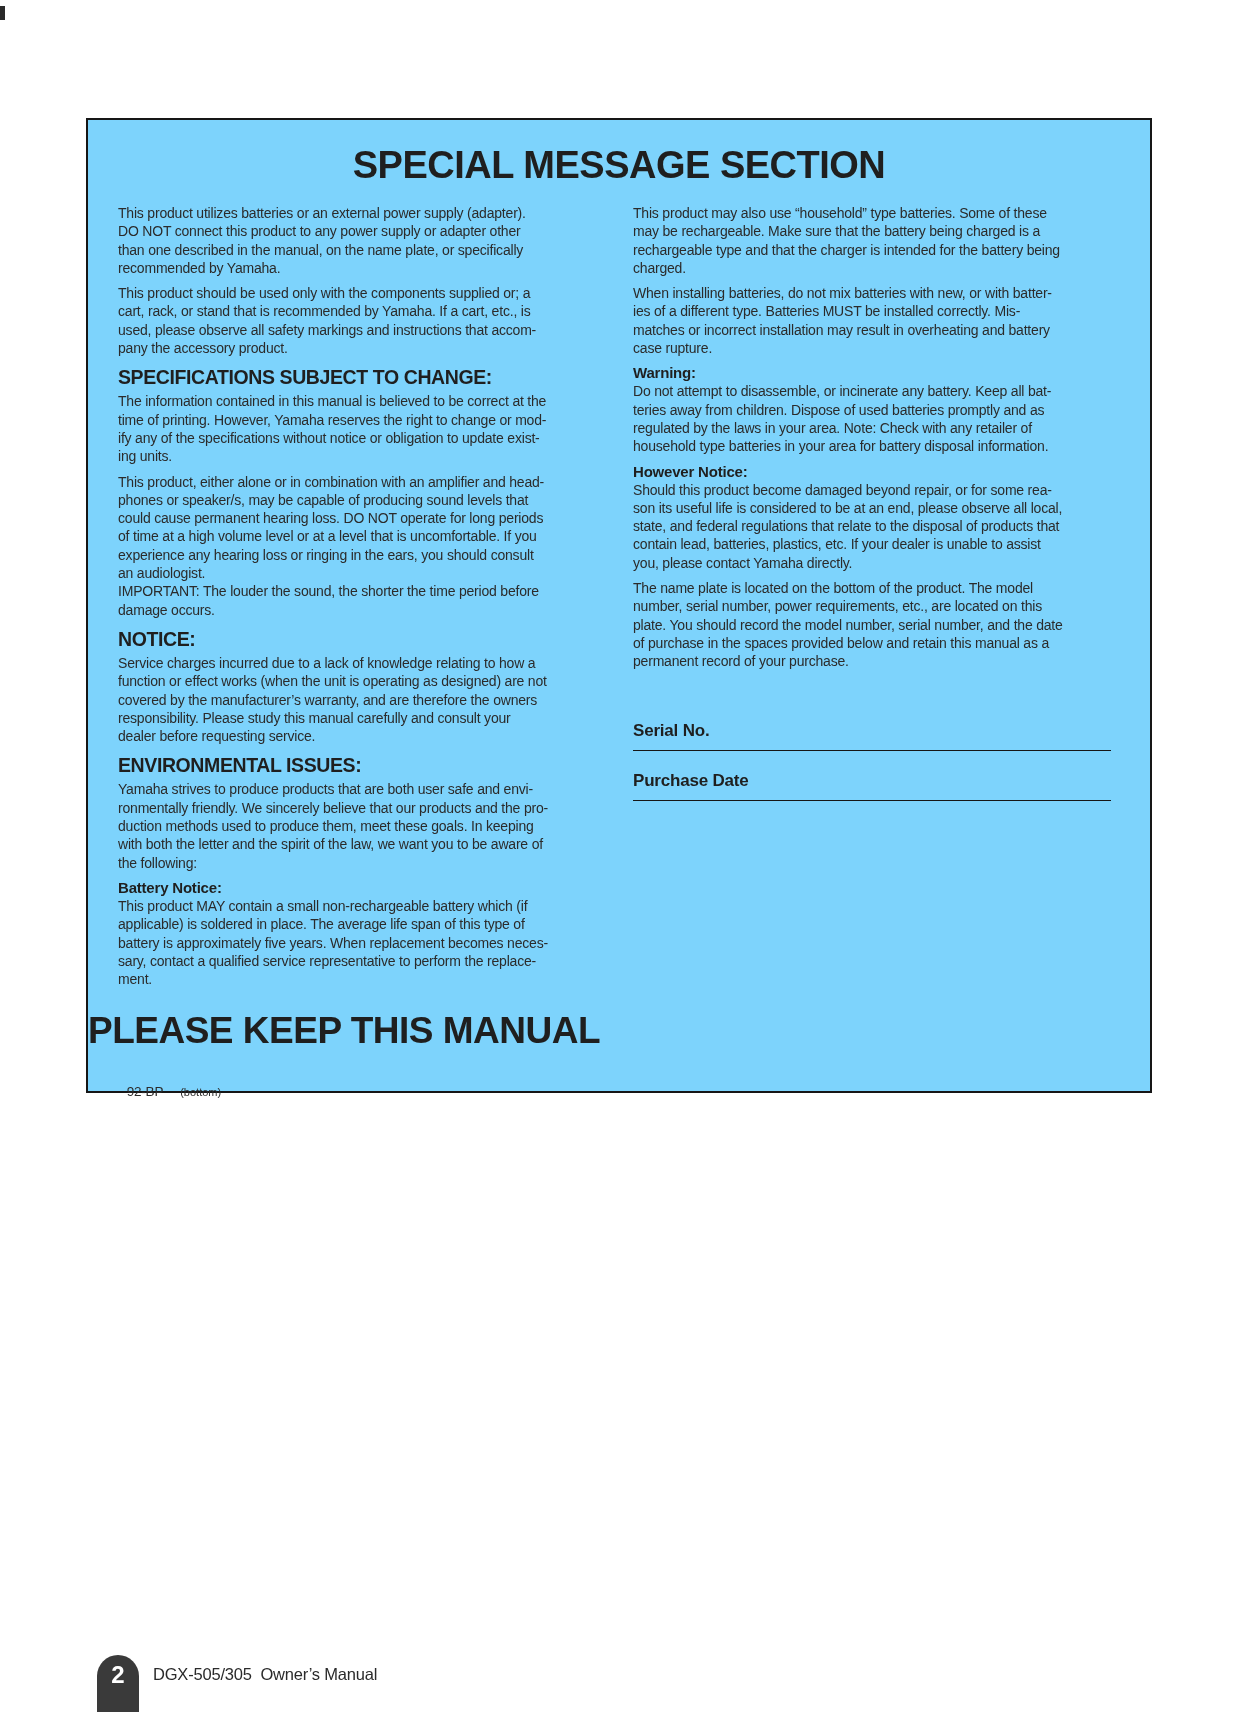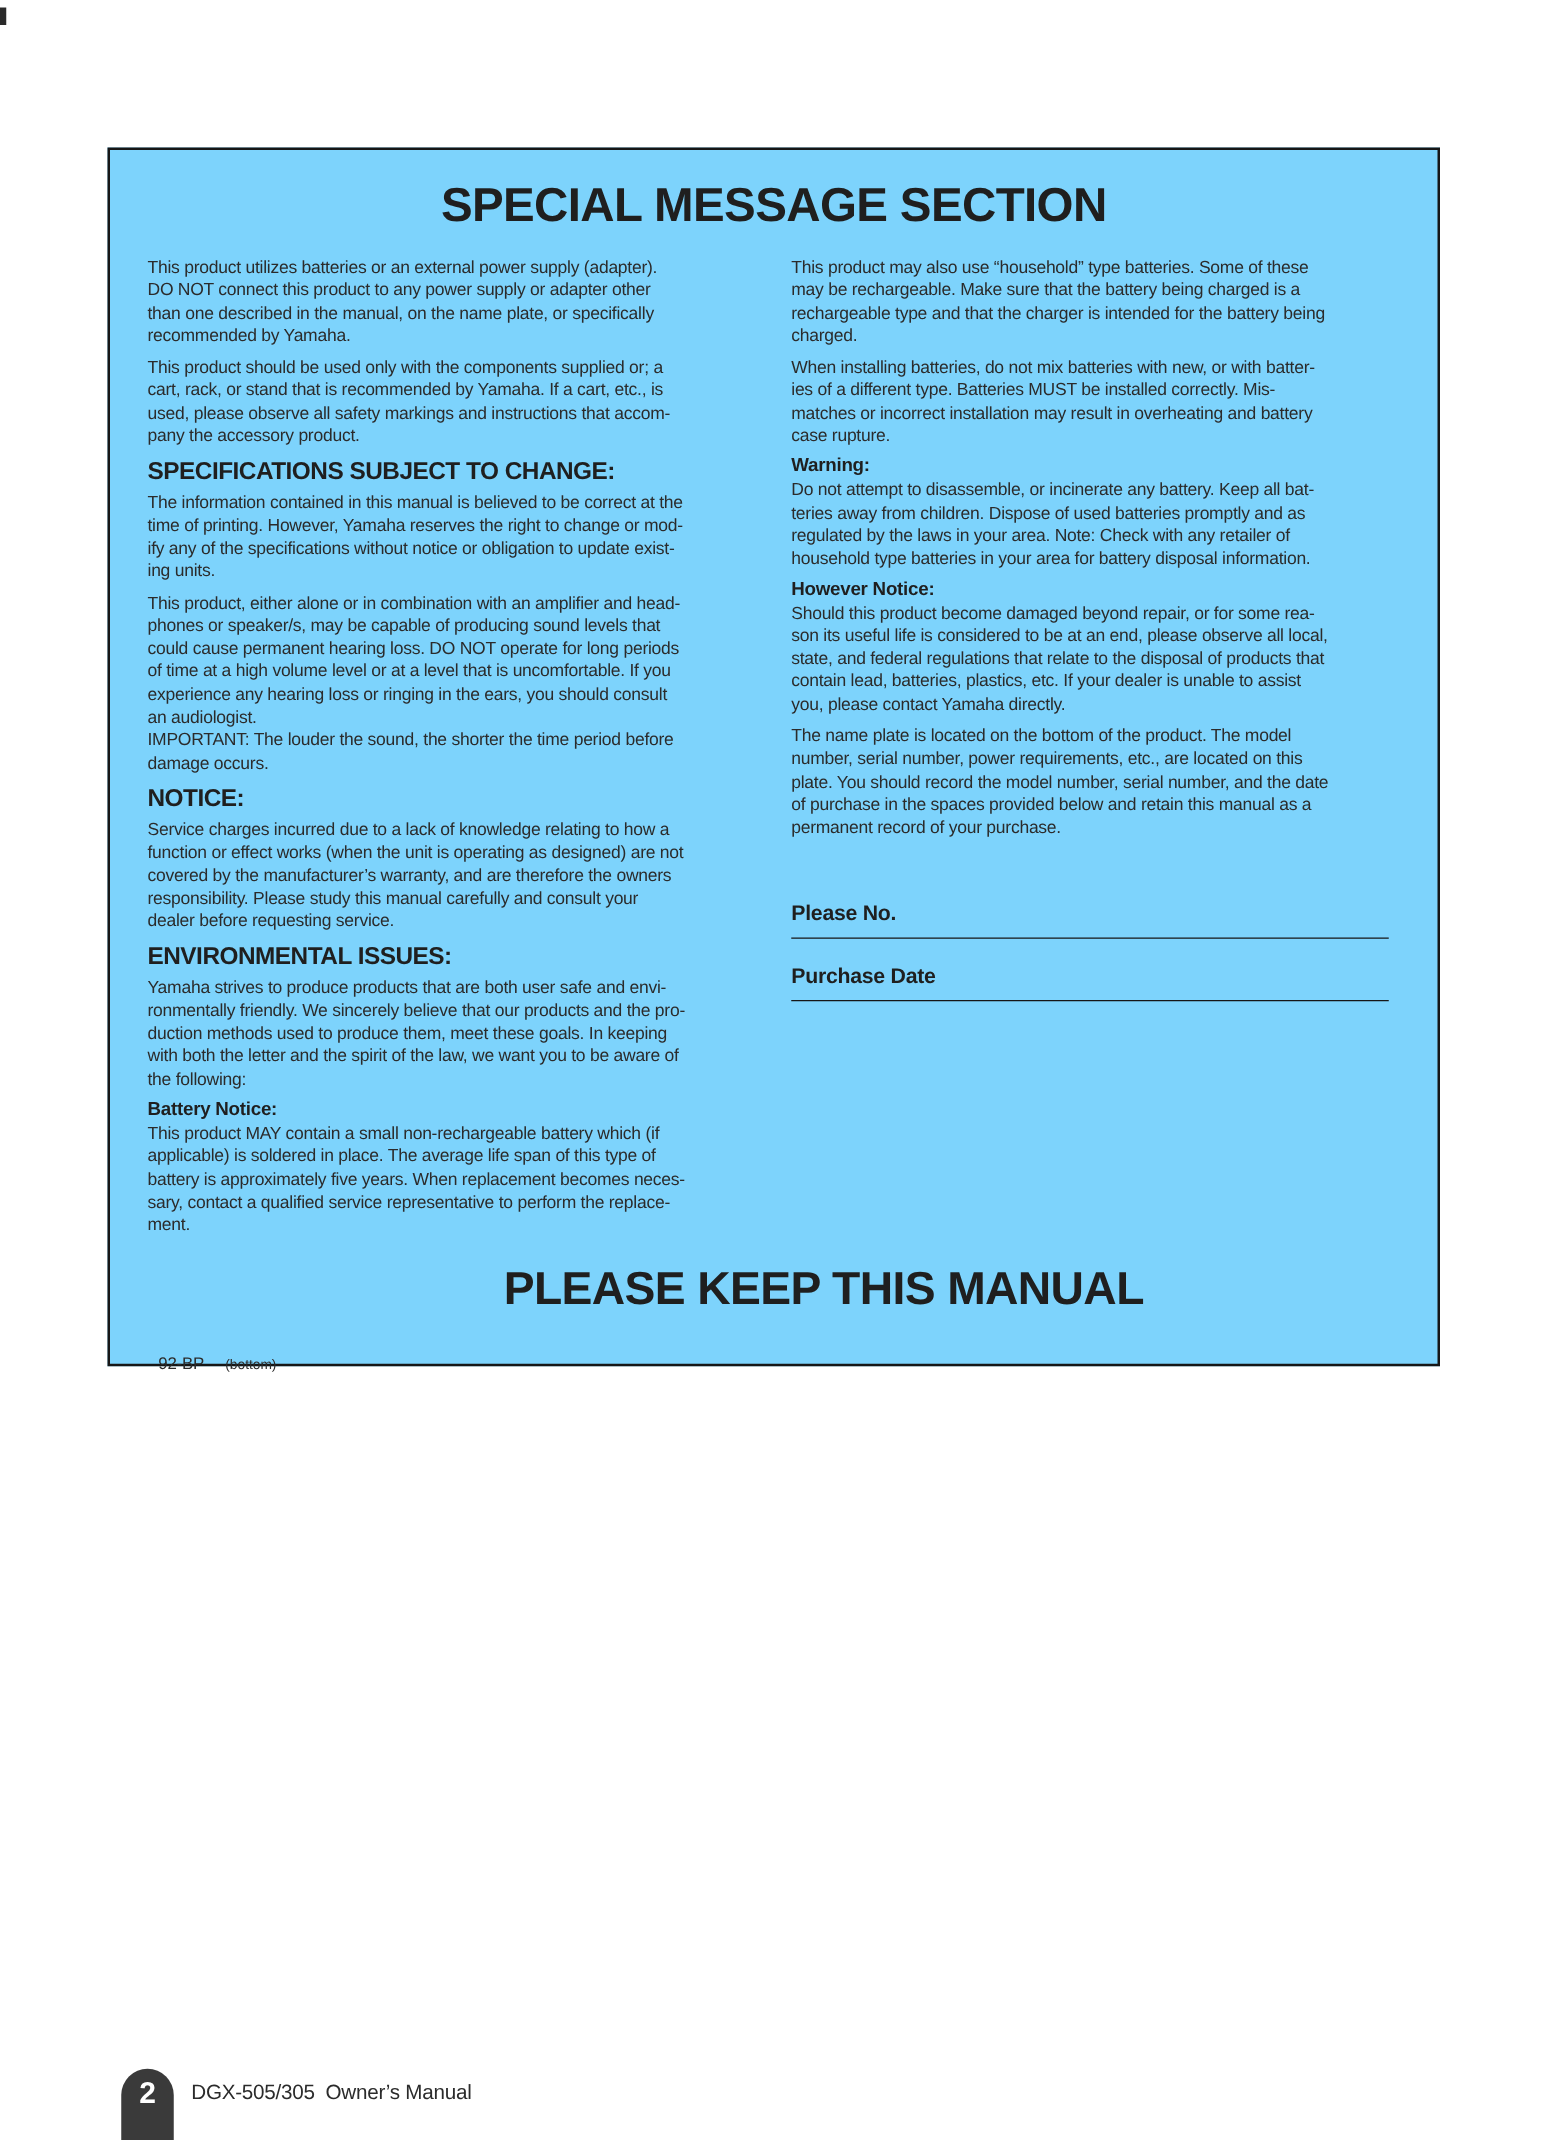--- a/index.html
+++ b/index.html
@@ -90,27 +90,26 @@
   .record-line {
     width: 100%;
     height: 0;
     border-bottom: 1.6px solid #161616;
   }
   .keep {
     position: absolute;
     top: 890px;
     left: 0;
     width: 100%;
-    text-align: center;
+    text-align: left;
     font-size: 37px;
     font-weight: bold;
     letter-spacing: -0.5px;
     color: #1f1f1f;
     white-space: pre;
-    margin-left: 40px;
   }
   .footnote {
     position: absolute;
     left: 12px;
     top: 944px;
     color: #2b2b2b;
     white-space: pre;
   }
   .fn-code { font-size: 13.5px; letter-spacing: -0.2px; }
   .fn-note { font-size: 11px; margin-left: 17px; }
@@ -217,21 +216,21 @@
 contain lead, batteries, plastics, etc. If your dealer is unable to assist
 you, please contact Yamaha directly.</p>
       <p>The name plate is located on the bottom of the product. The model
 number, serial number, power requirements, etc., are located on this
 plate. You should record the model number, serial number, and the date
 of purchase in the spaces provided below and retain this manual as a
 permanent record of your purchase.</p>
 
       <div class="record">
         <div class="record-field">
-          <div class="record-label">Please No.</div>
+          <div class="record-label">Serial No.</div>
           <div class="record-line"></div>
         </div>
         <div class="record-field">
           <div class="record-label">Purchase Date</div>
           <div class="record-line"></div>
         </div>
       </div>
     </div>
 
     <div class="keep">PLEASE KEEP THIS MANUAL</div>

